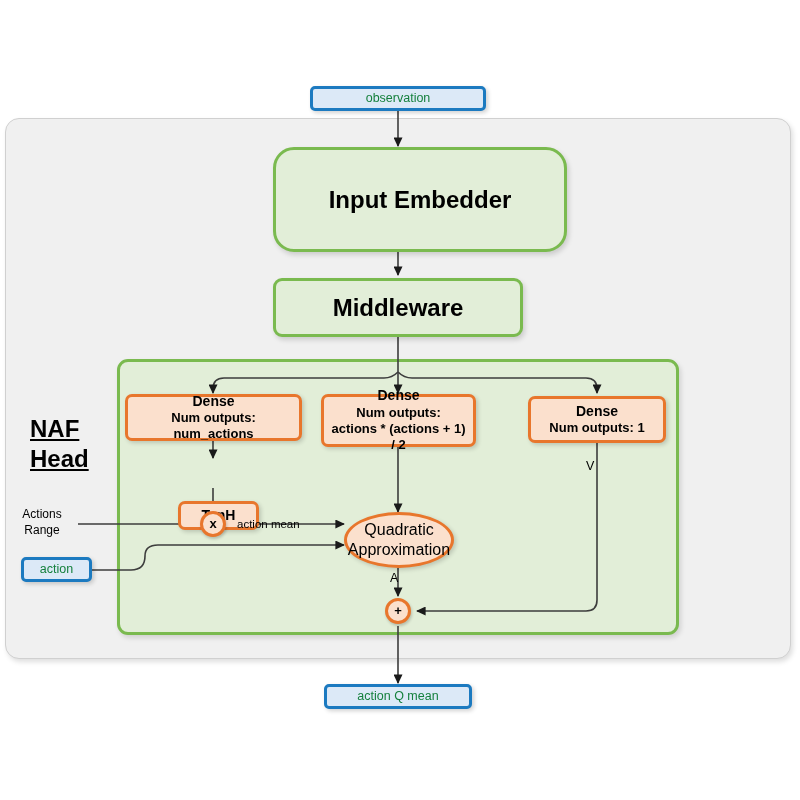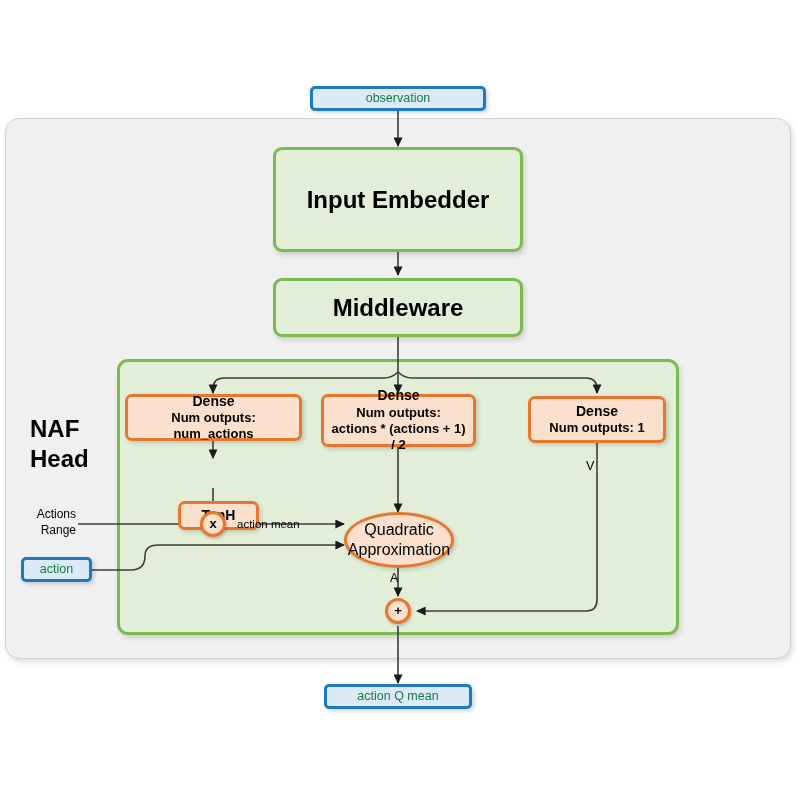--- a/index.html
+++ b/index.html
@@ -191,29 +191,29 @@
       <path d="M597,443 L597,600 Q597,611 586,611 L417,611" marker-end="url(#arrow)"></path>
 
       <path d="M398,626 L398,683" marker-end="url(#arrow)"></path>
     </g>
   </svg>
 
   <div class="node blue-box" style="left:310px; top:86px; width:176px; height:25px;">
     <span>observation</span>
   </div>
 
-  <div class="node green-box" style="left:273px; top:147px; width:250px; height:105px;">
+  <div class="node green-box" style="left:273px; top:147px; width:294px; height:105px;border-radius:21px;">
     <span>Input Embedder</span>
   </div>
 
   <div class="node green-box" style="left:273px; top:278px; width:250px; height:59px;">
     <span>Middleware</span>
   </div>
 
-  <div class="plain-label naf-title" style="left:30px; top:414px; width:90px;">
+  <div class="plain-label naf-title" style="left:30px; top:414px; width:90px;text-decoration:underline;">
     <div>NAF</div>
     <div>Head</div>
   </div>
 
   <div class="node orange-box" style="left:125px; top:394px; width:177px; height:47px;">
     <span class="title">Dense</span>
     <span class="sub">Num outputs: num_actions</span>
   </div>
 
   <div class="node orange-box" style="left:321px; top:394px; width:155px; height:53px;">
@@ -237,21 +237,21 @@
 
   <div class="node op-circle" style="left:385px; top:598px; width:26px; height:26px;">
     <span>+</span>
   </div>
 
   <div class="node ellipse-node" style="left:344px; top:512px; width:110px; height:56px;">
     <span>Quadratic</span>
     <span>Approximation</span>
   </div>
 
-  <div class="plain-label" style="left:8px; top:507px; width:68px; text-align:right;">
+  <div class="plain-label" style="left:8px; top:507px; width:68px; text-align:center;">
     <div>Actions</div>
     <div>Range</div>
   </div>
 
   <div class="node blue-box" style="left:21px; top:557px; width:71px; height:25px;">
     <span>action</span>
   </div>
 
   <div class="node blue-box" style="left:324px; top:684px; width:148px; height:25px;">
     <span>action Q mean</span>

